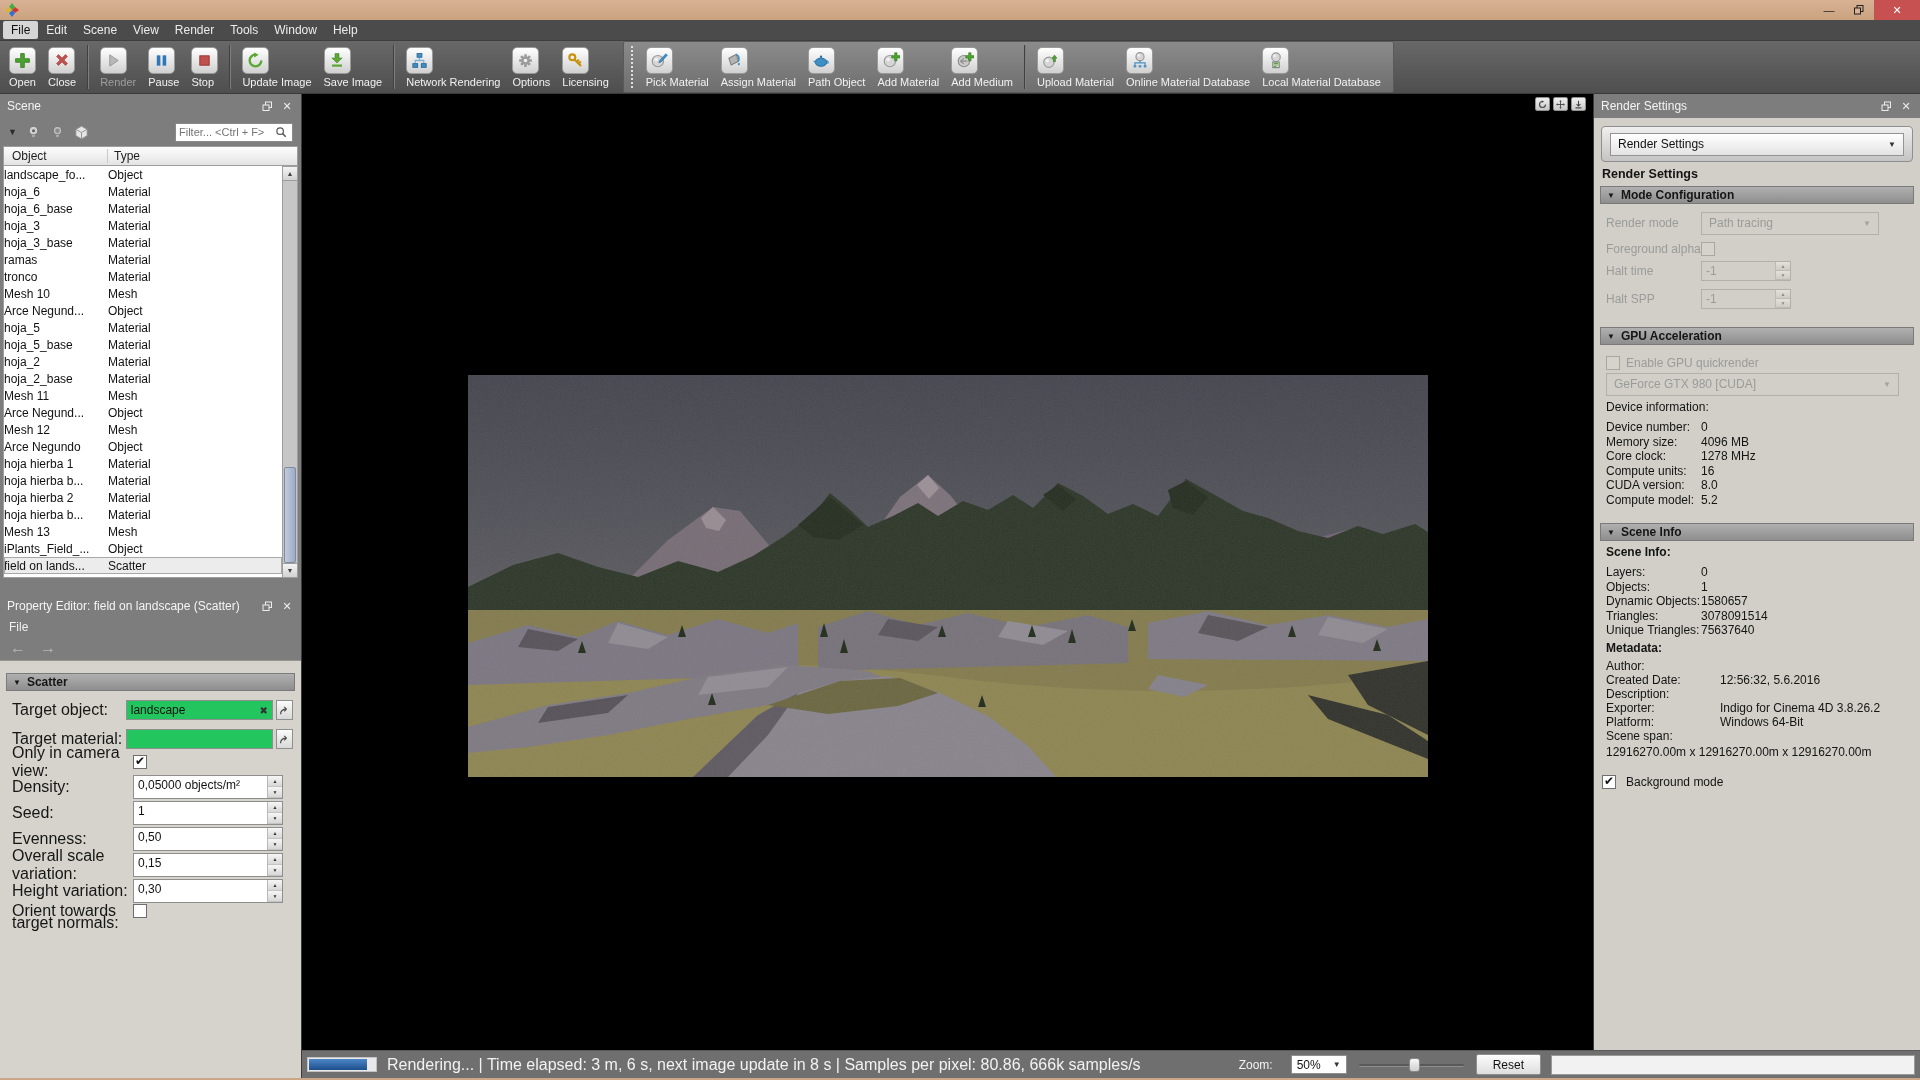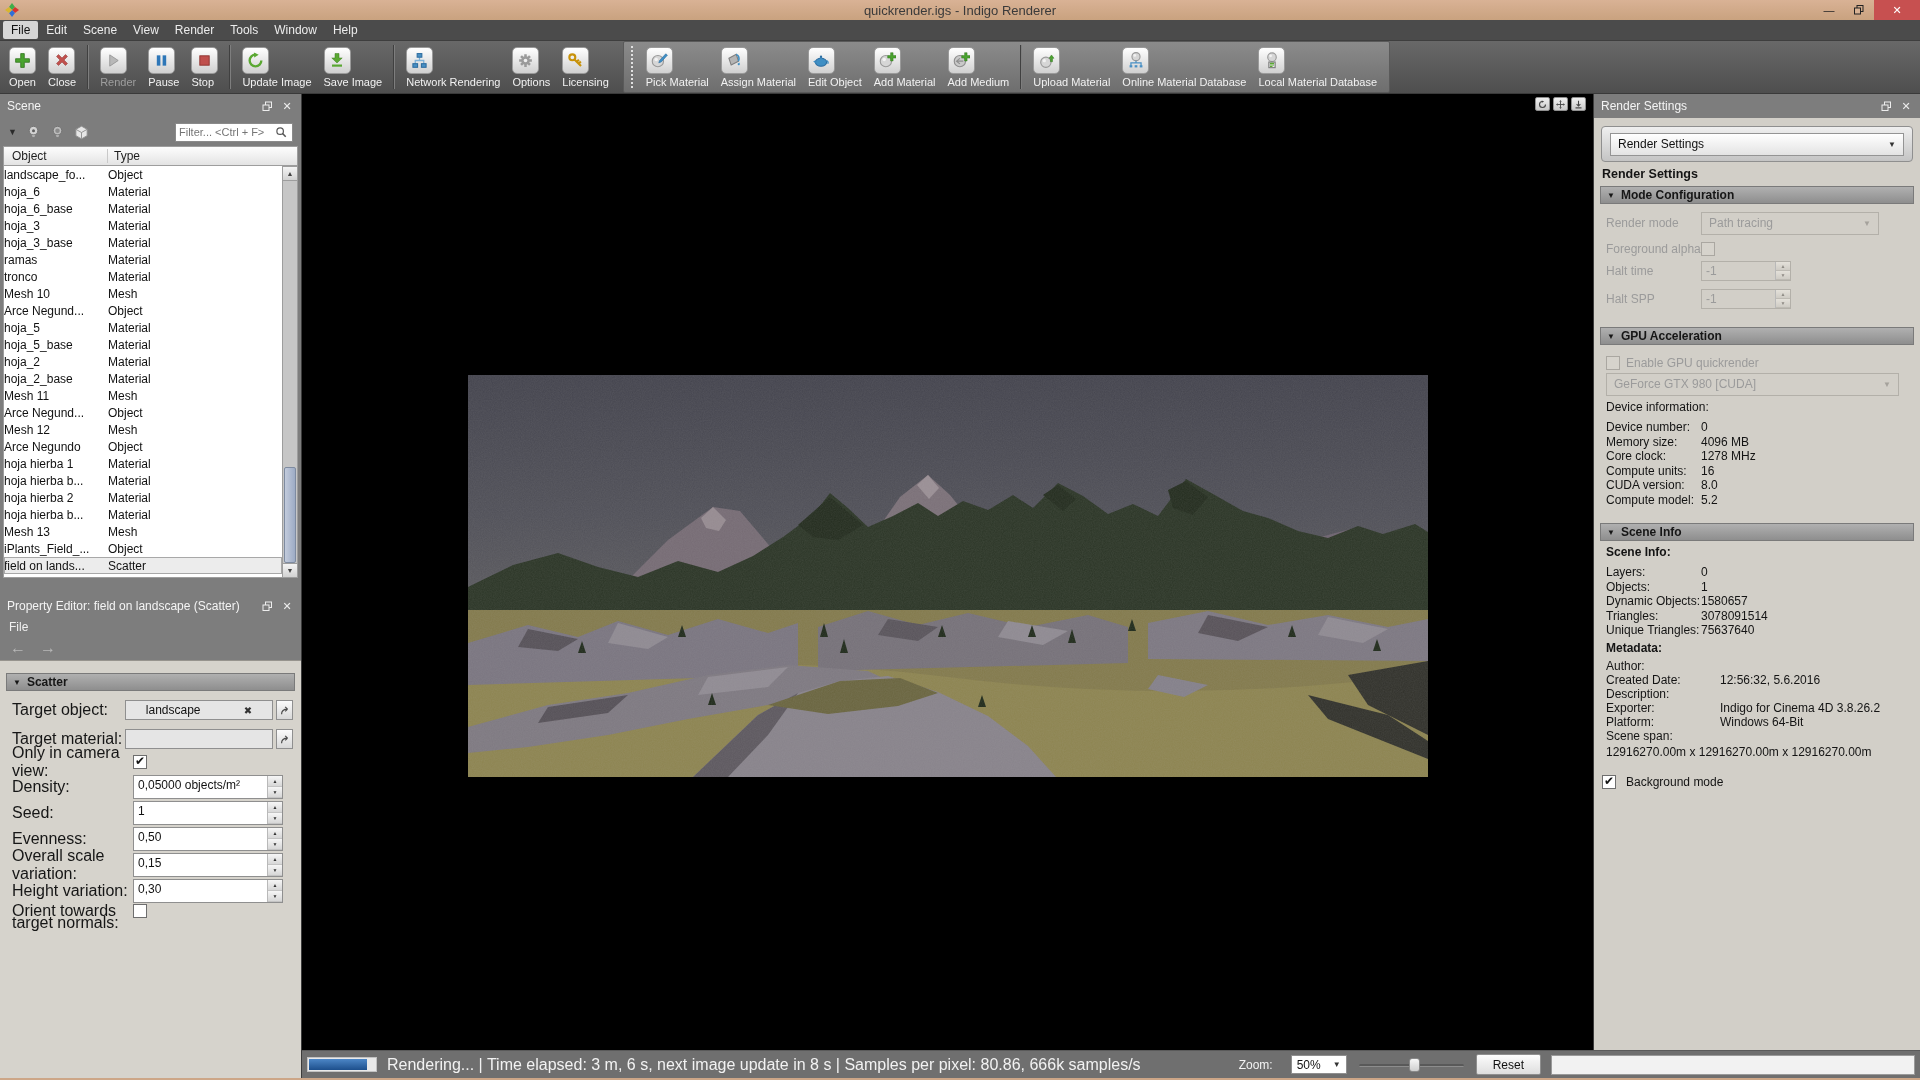--- a/index.html
+++ b/index.html
@@ -70,21 +70,21 @@
   .prop-menu { position:absolute; top:523px; left:0; right:0; height:20px; display:flex; align-items:center; padding:0 9px; color:#f0f0f0; }
   .prop-nav { position:absolute; top:543px; left:0; right:0; height:22px; display:flex; align-items:center; gap:14px; padding:0 10px;
     color:#b9b9b9; font-size:16px; }
   .prop-content { position:absolute; top:566px; left:0; right:0; bottom:0; background:#d6d3cc; border-top:1px solid #97948e; }
   .sec-bar { position:absolute; left:6px; right:6px; height:18px; background:linear-gradient(#b0b0b0,#8e8e8e);
     border:1px solid #7a7a7a; display:flex; align-items:center; gap:6px; padding:0 6px; font-weight:bold; color:#161616; }
   .tri { font-size:8px; color:#161616; }
   .frow { position:absolute; left:12px; right:8px; height:22px; display:flex; align-items:center; }
   .flabel { width:121px; font-size:16px; color:#161616; }
   .flabel.two { line-height:12px; }
-  .txt { width:156px; height:20px; background:#e5e5e5; border:1px solid #8f8f8f; display:flex; align-items:center; padding:0 20px; font-size:12px; }
+  .txt { width:156px; height:20px; background:#22c55e; border:1px solid #8f8f8f; display:flex; align-items:center; padding:0 4px; font-size:12px; }
   .txt .clr { margin-left:auto; font-size:10px; color:#333; }
   .pickbtn { width:18px; height:20px; margin-left:3px; background:linear-gradient(#fbfbfb,#d8d8d8); border:1px solid #8f8f8f;
     display:flex; align-items:center; justify-content:center; }
   .spinbox { width:150px; height:24px; background:#fff; border:1px solid #8f8f8f; display:flex; }
   .spinval { flex:1; padding:2px 4px; font-size:12px; white-space:nowrap; overflow:hidden; }
   .spinarr { width:15px; display:flex; flex-direction:column; border-left:1px solid #b9b9b9; }
   .spinarr span { flex:1; display:flex; align-items:center; justify-content:center; font-size:5px; color:#333;
     background:linear-gradient(#f6f6f6,#d7d7d7); border-bottom:1px solid #c4c4c4; }
   .chk { width:14px; height:14px; background:#fff; border:1px solid #6e6e6e; position:relative; }
   .chk.checked::after { content:"✔"; position:absolute; left:1px; top:-2px; font-size:12px; color:#111; }
@@ -143,21 +143,20 @@
 </head>
 <body>
 
 <div class="titlebar">
   <svg class="logo" viewBox="0 0 16 16">
     <path d="M8 1 L11 5 L8 8 L5 5 Z" fill="#3fae49"></path>
       <path d="M15 8 L11 11 L8 8 L11 5 Z" fill="#d8342f"></path>
     <path d="M8 15 L5 11 L8 8 L11 11 Z" fill="#2f6fd8"></path>
       <path d="M1 8 L5 5 L8 8 L5 11 Z" fill="#d8b52f"></path>
   </svg>
-  <div class="title-text">quickrender.igs - Indigo Renderer</div>
   <div class="winbtns">
     <div class="wbtn">—</div>
     <div class="wbtn">
       <svg width="10" height="10" viewBox="0 0 10 10">
           <rect x="3" y="0.5" width="6" height="6" fill="none" stroke="#222"></rect>
           <rect x="0.5" y="3" width="6" height="6" fill="#d8b294" stroke="#222"></rect>
         </svg>
     </div>
     <div class="wbtn close">✕</div>
   </div>
@@ -296,21 +295,21 @@
     <div class="tbtn">
       <span class="plate">
           <svg width="18" height="18" viewBox="0 0 16 16">
             <ellipse cx="8" cy="10" rx="5" ry="3.6" fill="#3f8fc4" stroke="#2d6da0"></ellipse>
             <path d="M3.2 8.2 1 9.4l2.4 1.6z" fill="#3f8fc4"></path>
             <path d="M12.6 8.5q2.4.6 1.4 2.8" fill="none" stroke="#3f8fc4" stroke-width="1.2"></path>
             <rect x="7" y="5.2" width="2" height="1.6" fill="#3f8fc4"></rect>
             <circle cx="8" cy="5" r="1" fill="#2d6da0"></circle>
           </svg>
         </span>
-      <span class="tlabel">Edit Object</span>
+      <span class="tlabel">Path Object</span>
     </div>
     <div class="tbtn">
       <span class="plate">
           <svg width="18" height="18" viewBox="0 0 16 16">
             <circle cx="7" cy="9" r="5" fill="#d6d6d6" stroke="#9a9a9a"></circle>
             <circle cx="5.5" cy="7.5" r="1.6" fill="#f2f2f2"></circle>
             <path d="M11.2 1.5h2.2v2.6H16v2.2h-2.6v2.6h-2.2V6.3H8.6V4.1h2.6z" fill="#4aa32f" stroke="#2d7018" stroke-width=".4"></path>
           </svg>
         </span>
       <span class="tlabel">Add Material</span>

